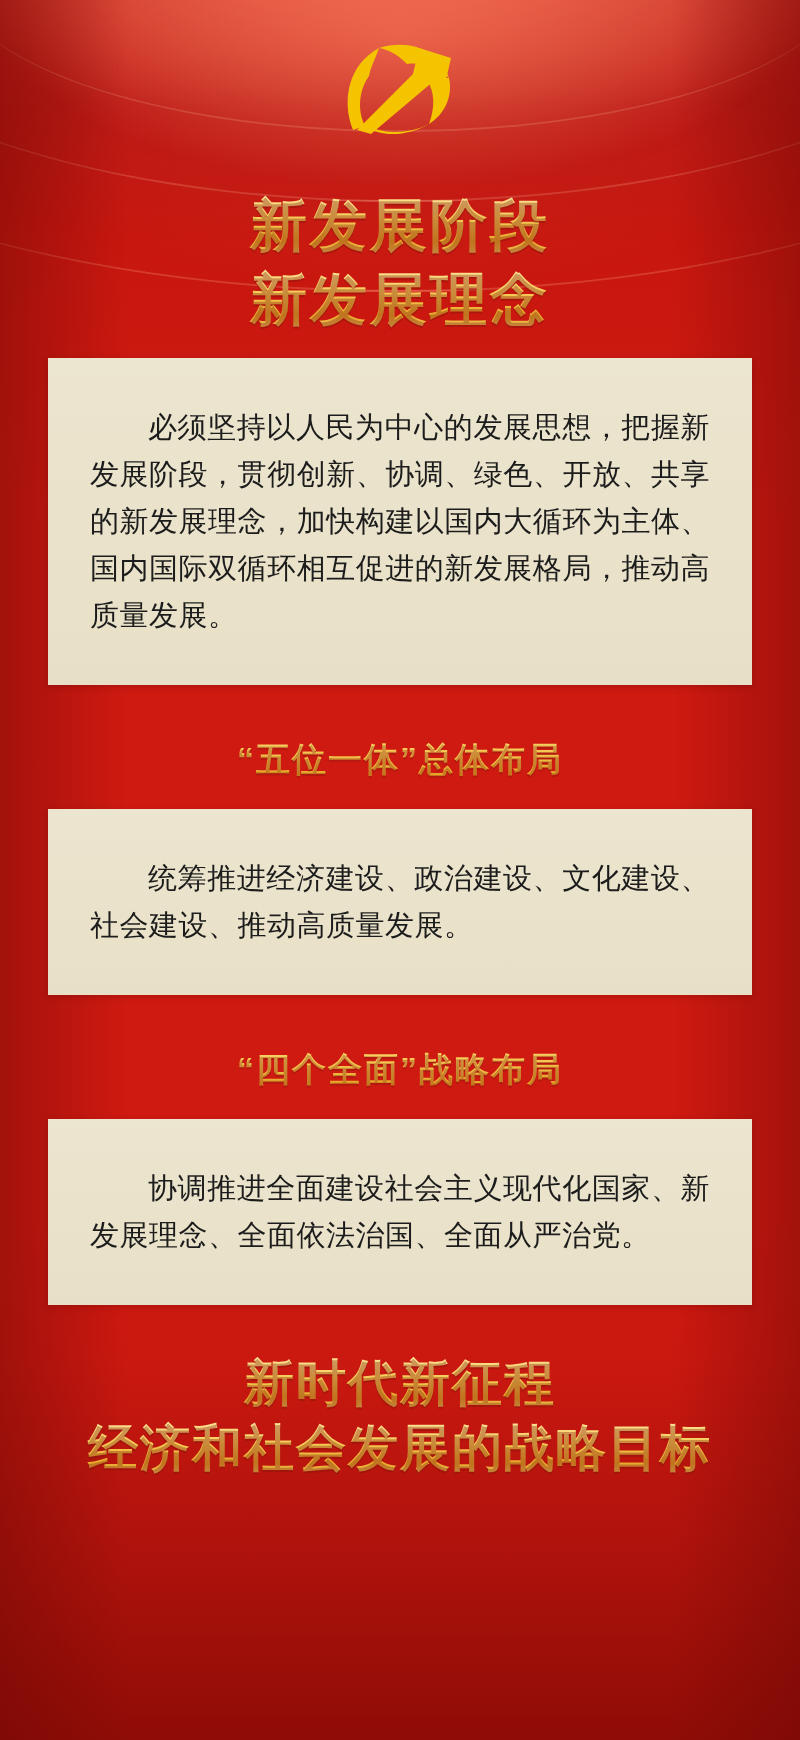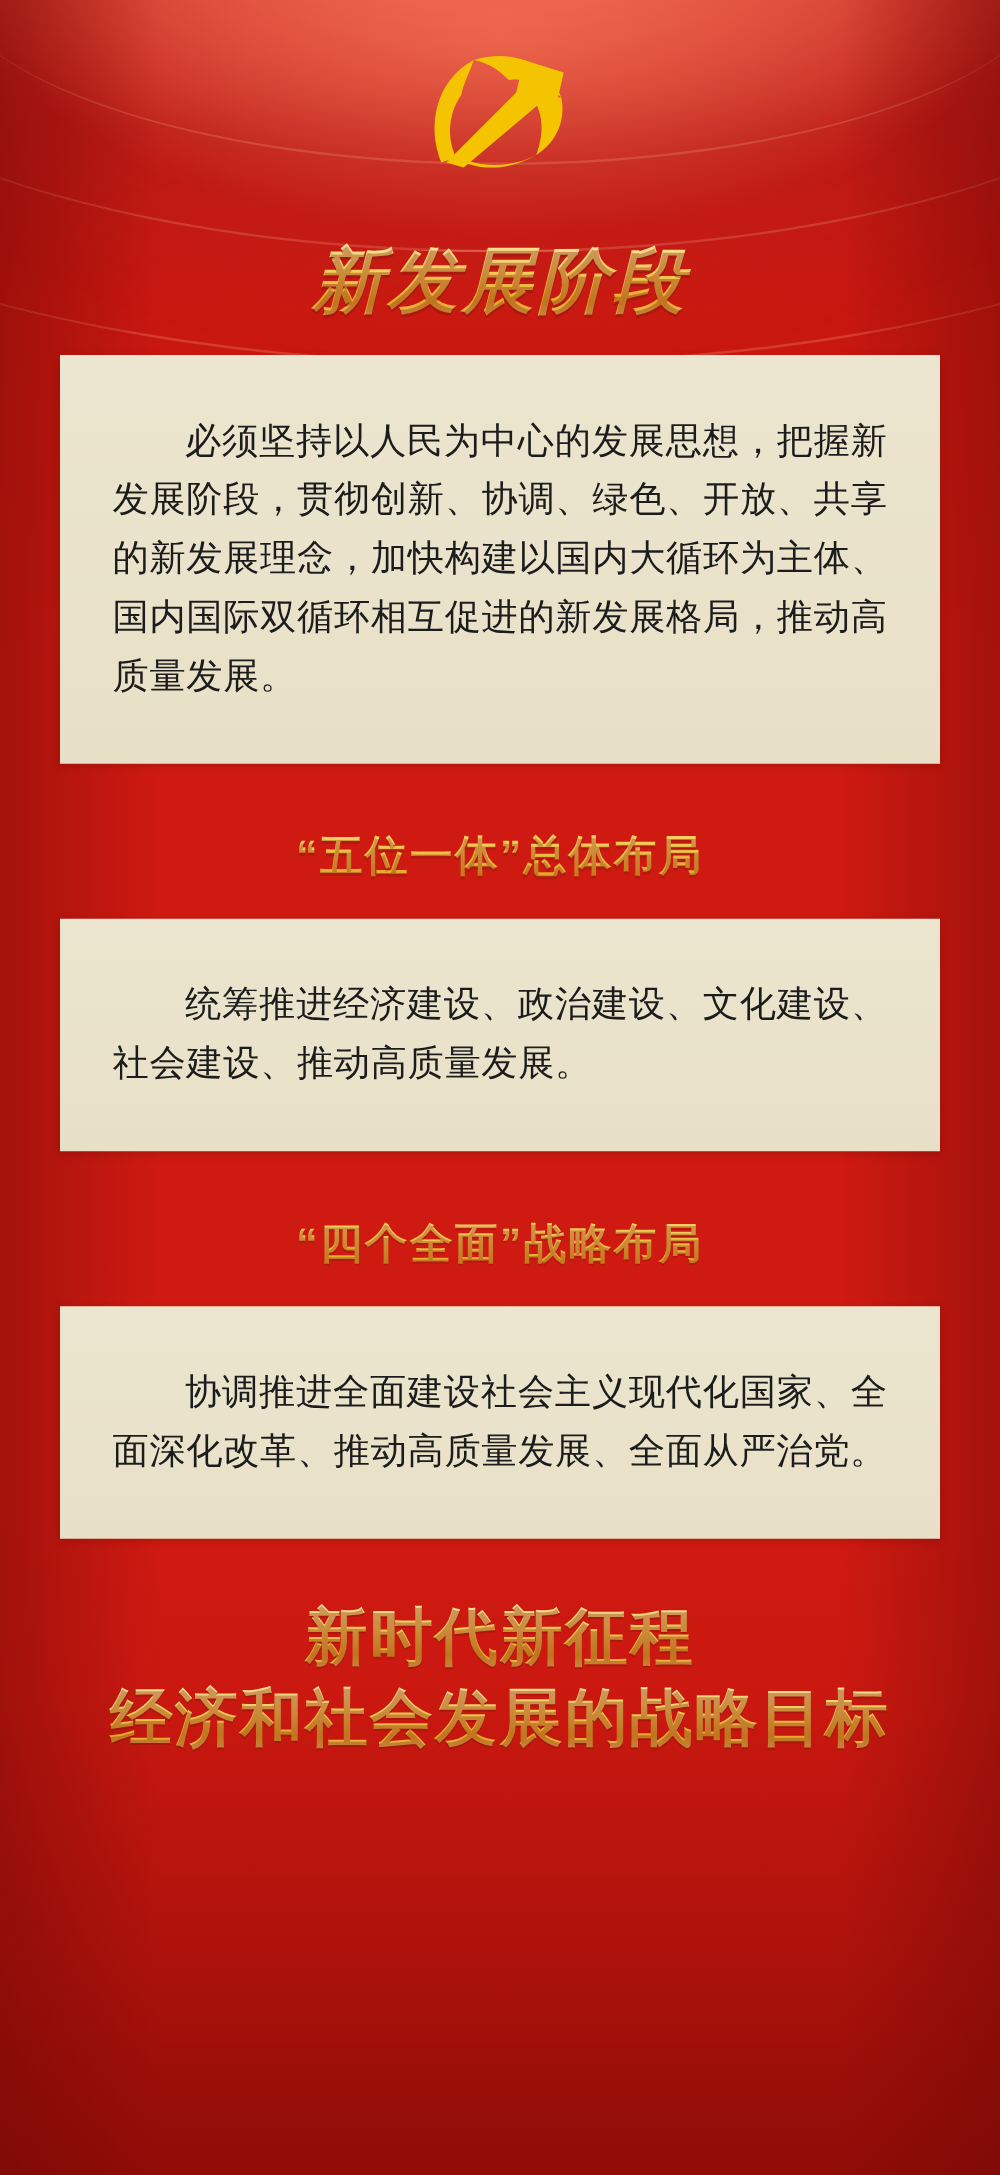--- a/index.html
+++ b/index.html
@@ -111,21 +111,20 @@
     background: linear-gradient(180deg, #ffeaad 0%, #f7cd59 44%, #e5a426 74%, #f4d madeup 100%);
     background: linear-gradient(180deg, #ffeaad 0%, #f7cd59 44%, #e5a426 74%, #f3d madeup2 100%);
     background: linear-gradient(180deg, #ffeaad 0%, #f7cd59 44%, #e5a426 74%, #f2d27a 100%);
     -webkit-background-clip: text;
     background-clip: text;
     -webkit-text-fill-color: transparent;
     text-shadow: 0 2px 0 rgba(120,20,10,0.30);
   }
   .title-group {
     padding: 34px 0 12px 0;
-    font-style: italic;
   }
 
   
   .panel {
     margin: 10px 48px 4px 48px;
     background: linear-gradient(180deg, #ece5cf 0%, #e8e0c6 100%);
     color: #1c1c1c;
     padding: 30px 26px 30px 26px;
     font-size: 29px;
     line-height: 1.62;
@@ -170,38 +169,39 @@
 
             <path d="M22 96 L86 32 L100 46 L36 100 Z"></path>
             <path d="M84 14 L116 24 L110 50 L78 40 Z"></path>
           </g>
         </svg>
       </span>
     </div>
 
     <div class="head-block title-group">
       <div class="head-line">新发展阶段</div>
+      <div class="head-line">新发展理念</div>
     </div>
 
     <div class="panel">
       <p>必须坚持以人民为中心的发展思想，把握新发展阶段，贯彻创新、协调、绿色、开放、共享的新发展理念，加快构建以国内大循环为主体、国内国际双循环相互促进的新发展格局，推动高质量发展。</p>
     </div>
 
     <div class="spacer-md"></div>
 
     <div class="section-title">“五位一体”总体布局</div>
     <div class="panel">
       <p>统筹推进经济建设、政治建设、文化建设、社会建设、推动高质量发展。</p>
     </div>
 
     <div class="spacer-md"></div>
 
     <div class="section-title">“四个全面”战略布局</div>
     <div class="panel">
-      <p>协调推进全面建设社会主义现代化国家、全面深化改革、推动高质量发展、全面从严治党。</p>
+      <p>协调推进全面建设社会主义现代化国家、新发展理念、全面依法治国、全面从严治党。</p>
     </div>
 
     <div class="spacer-lg"></div>
 
     <div class="head-block">
       <div class="head-line small line1">新时代新征程</div>
       <div class="head-line small line2">经济和社会发展的战略目标</div>
     </div>
 
 

